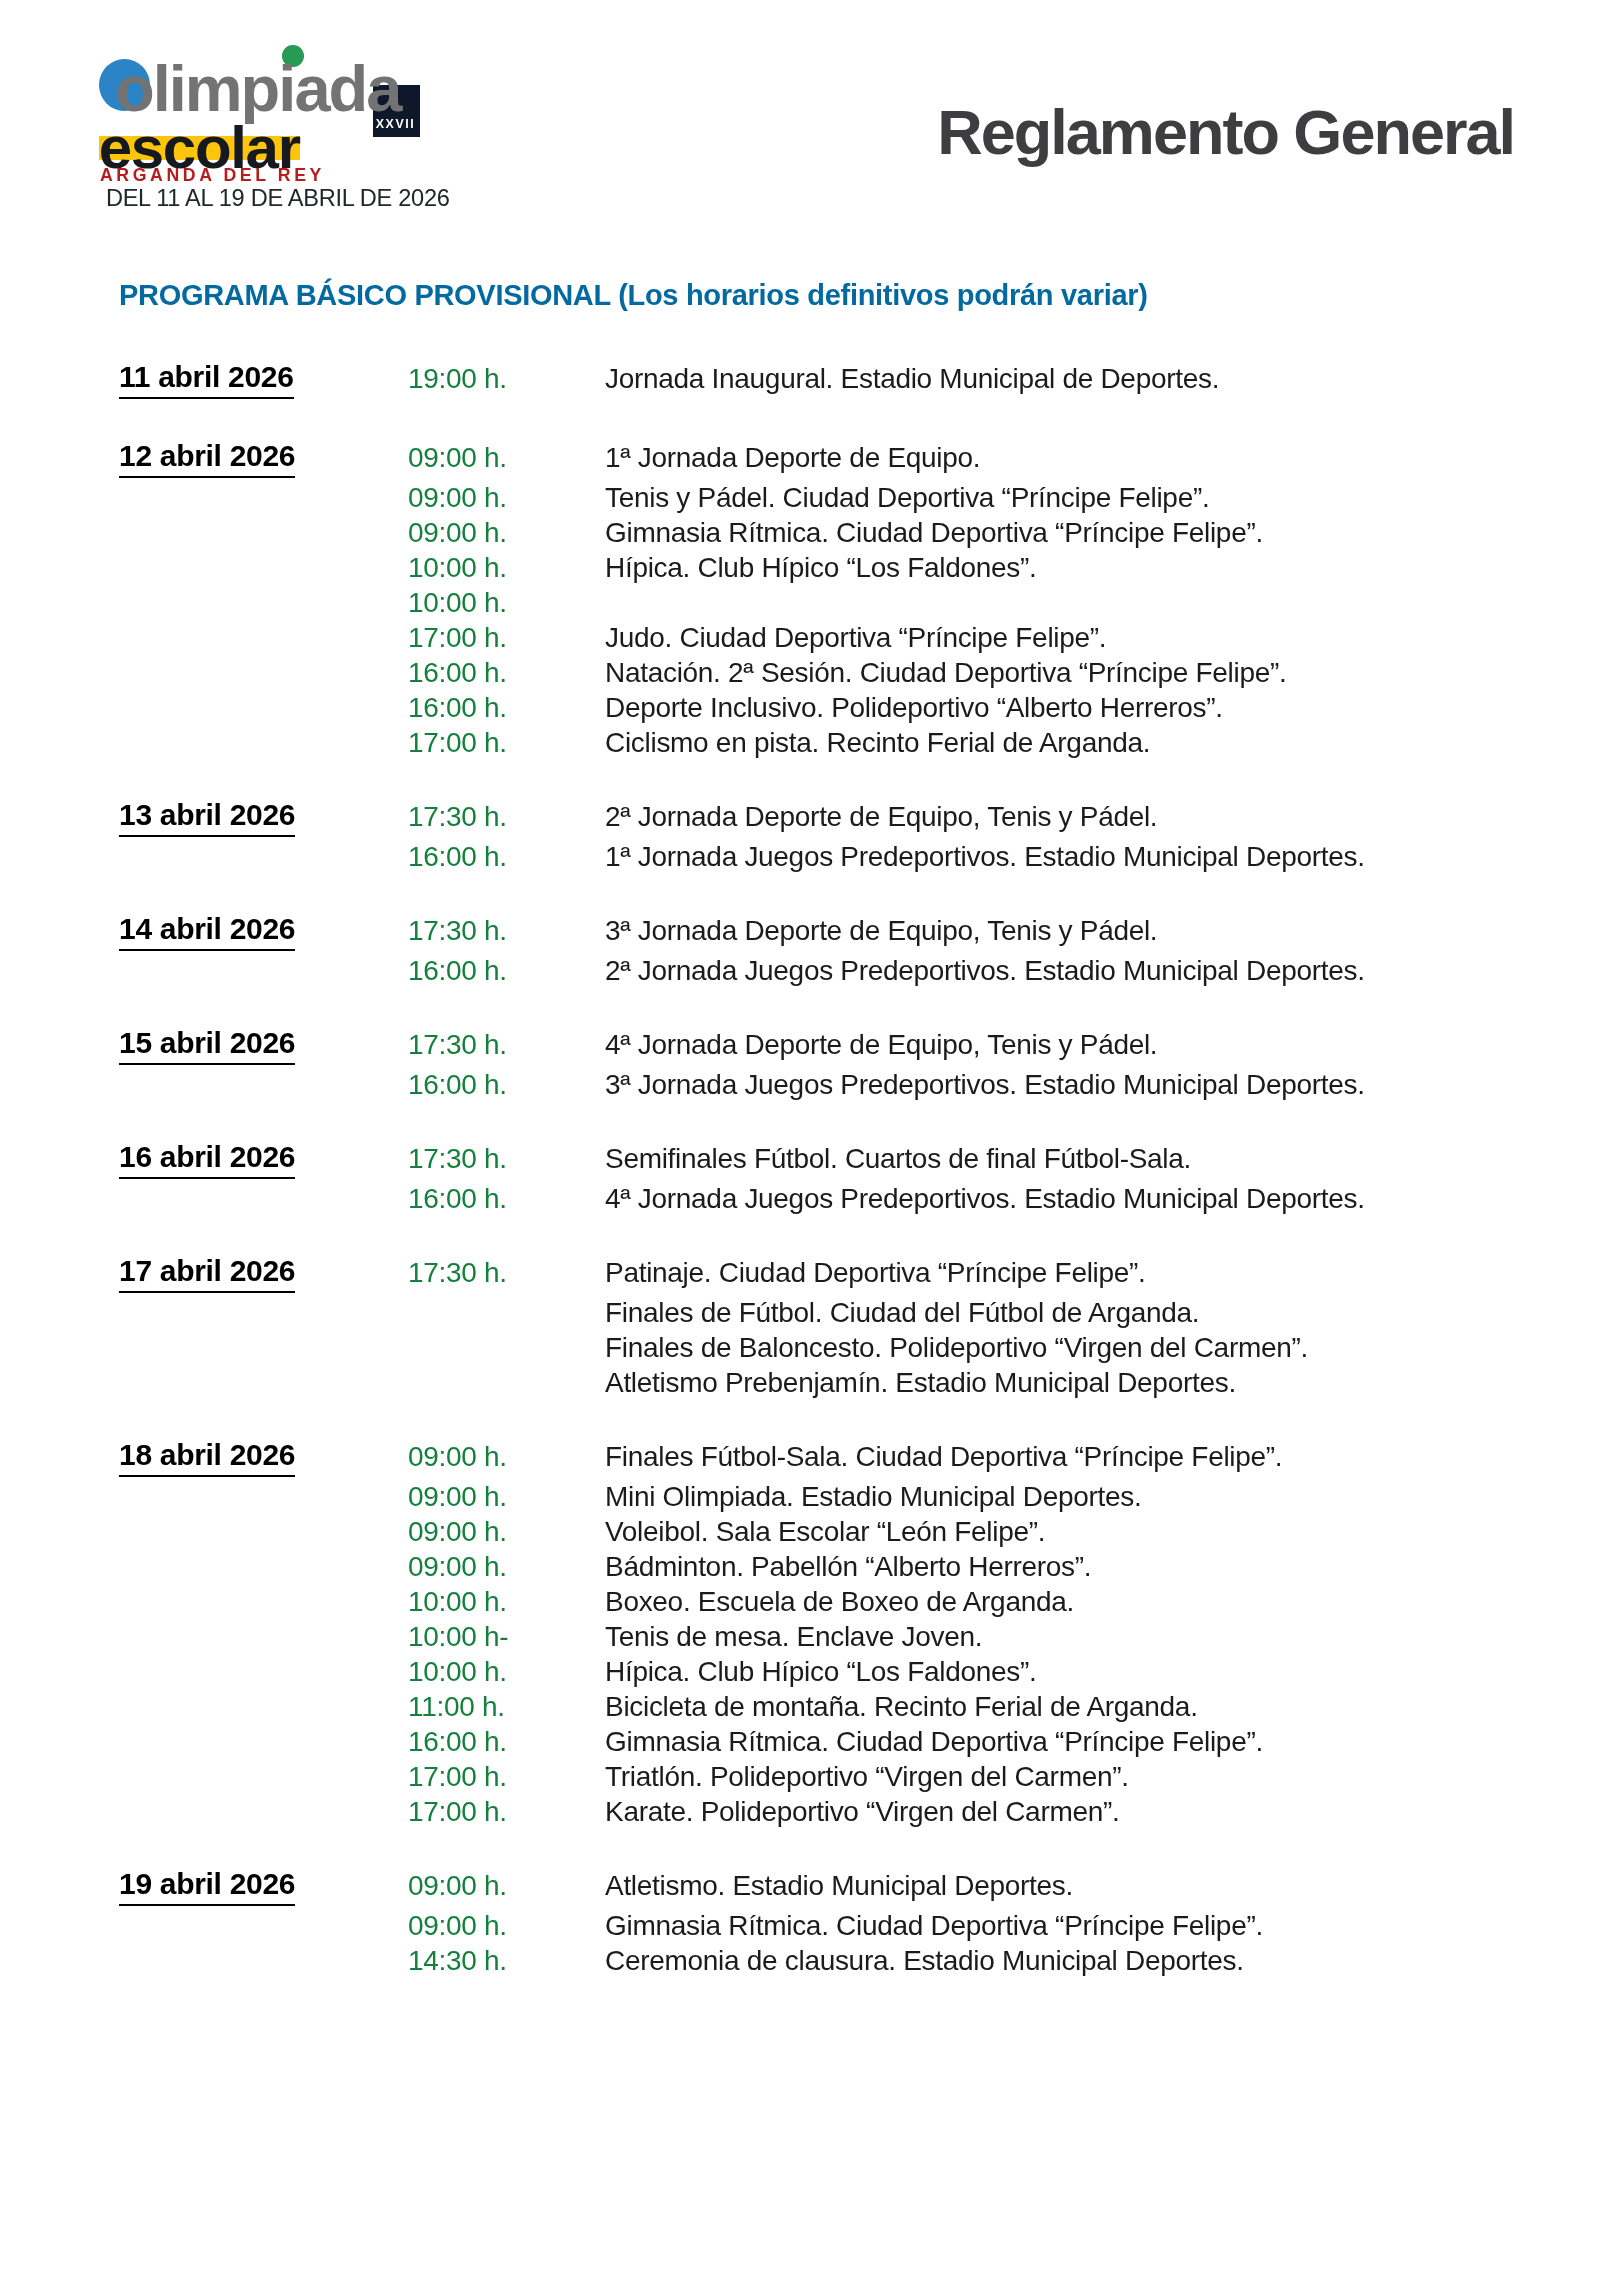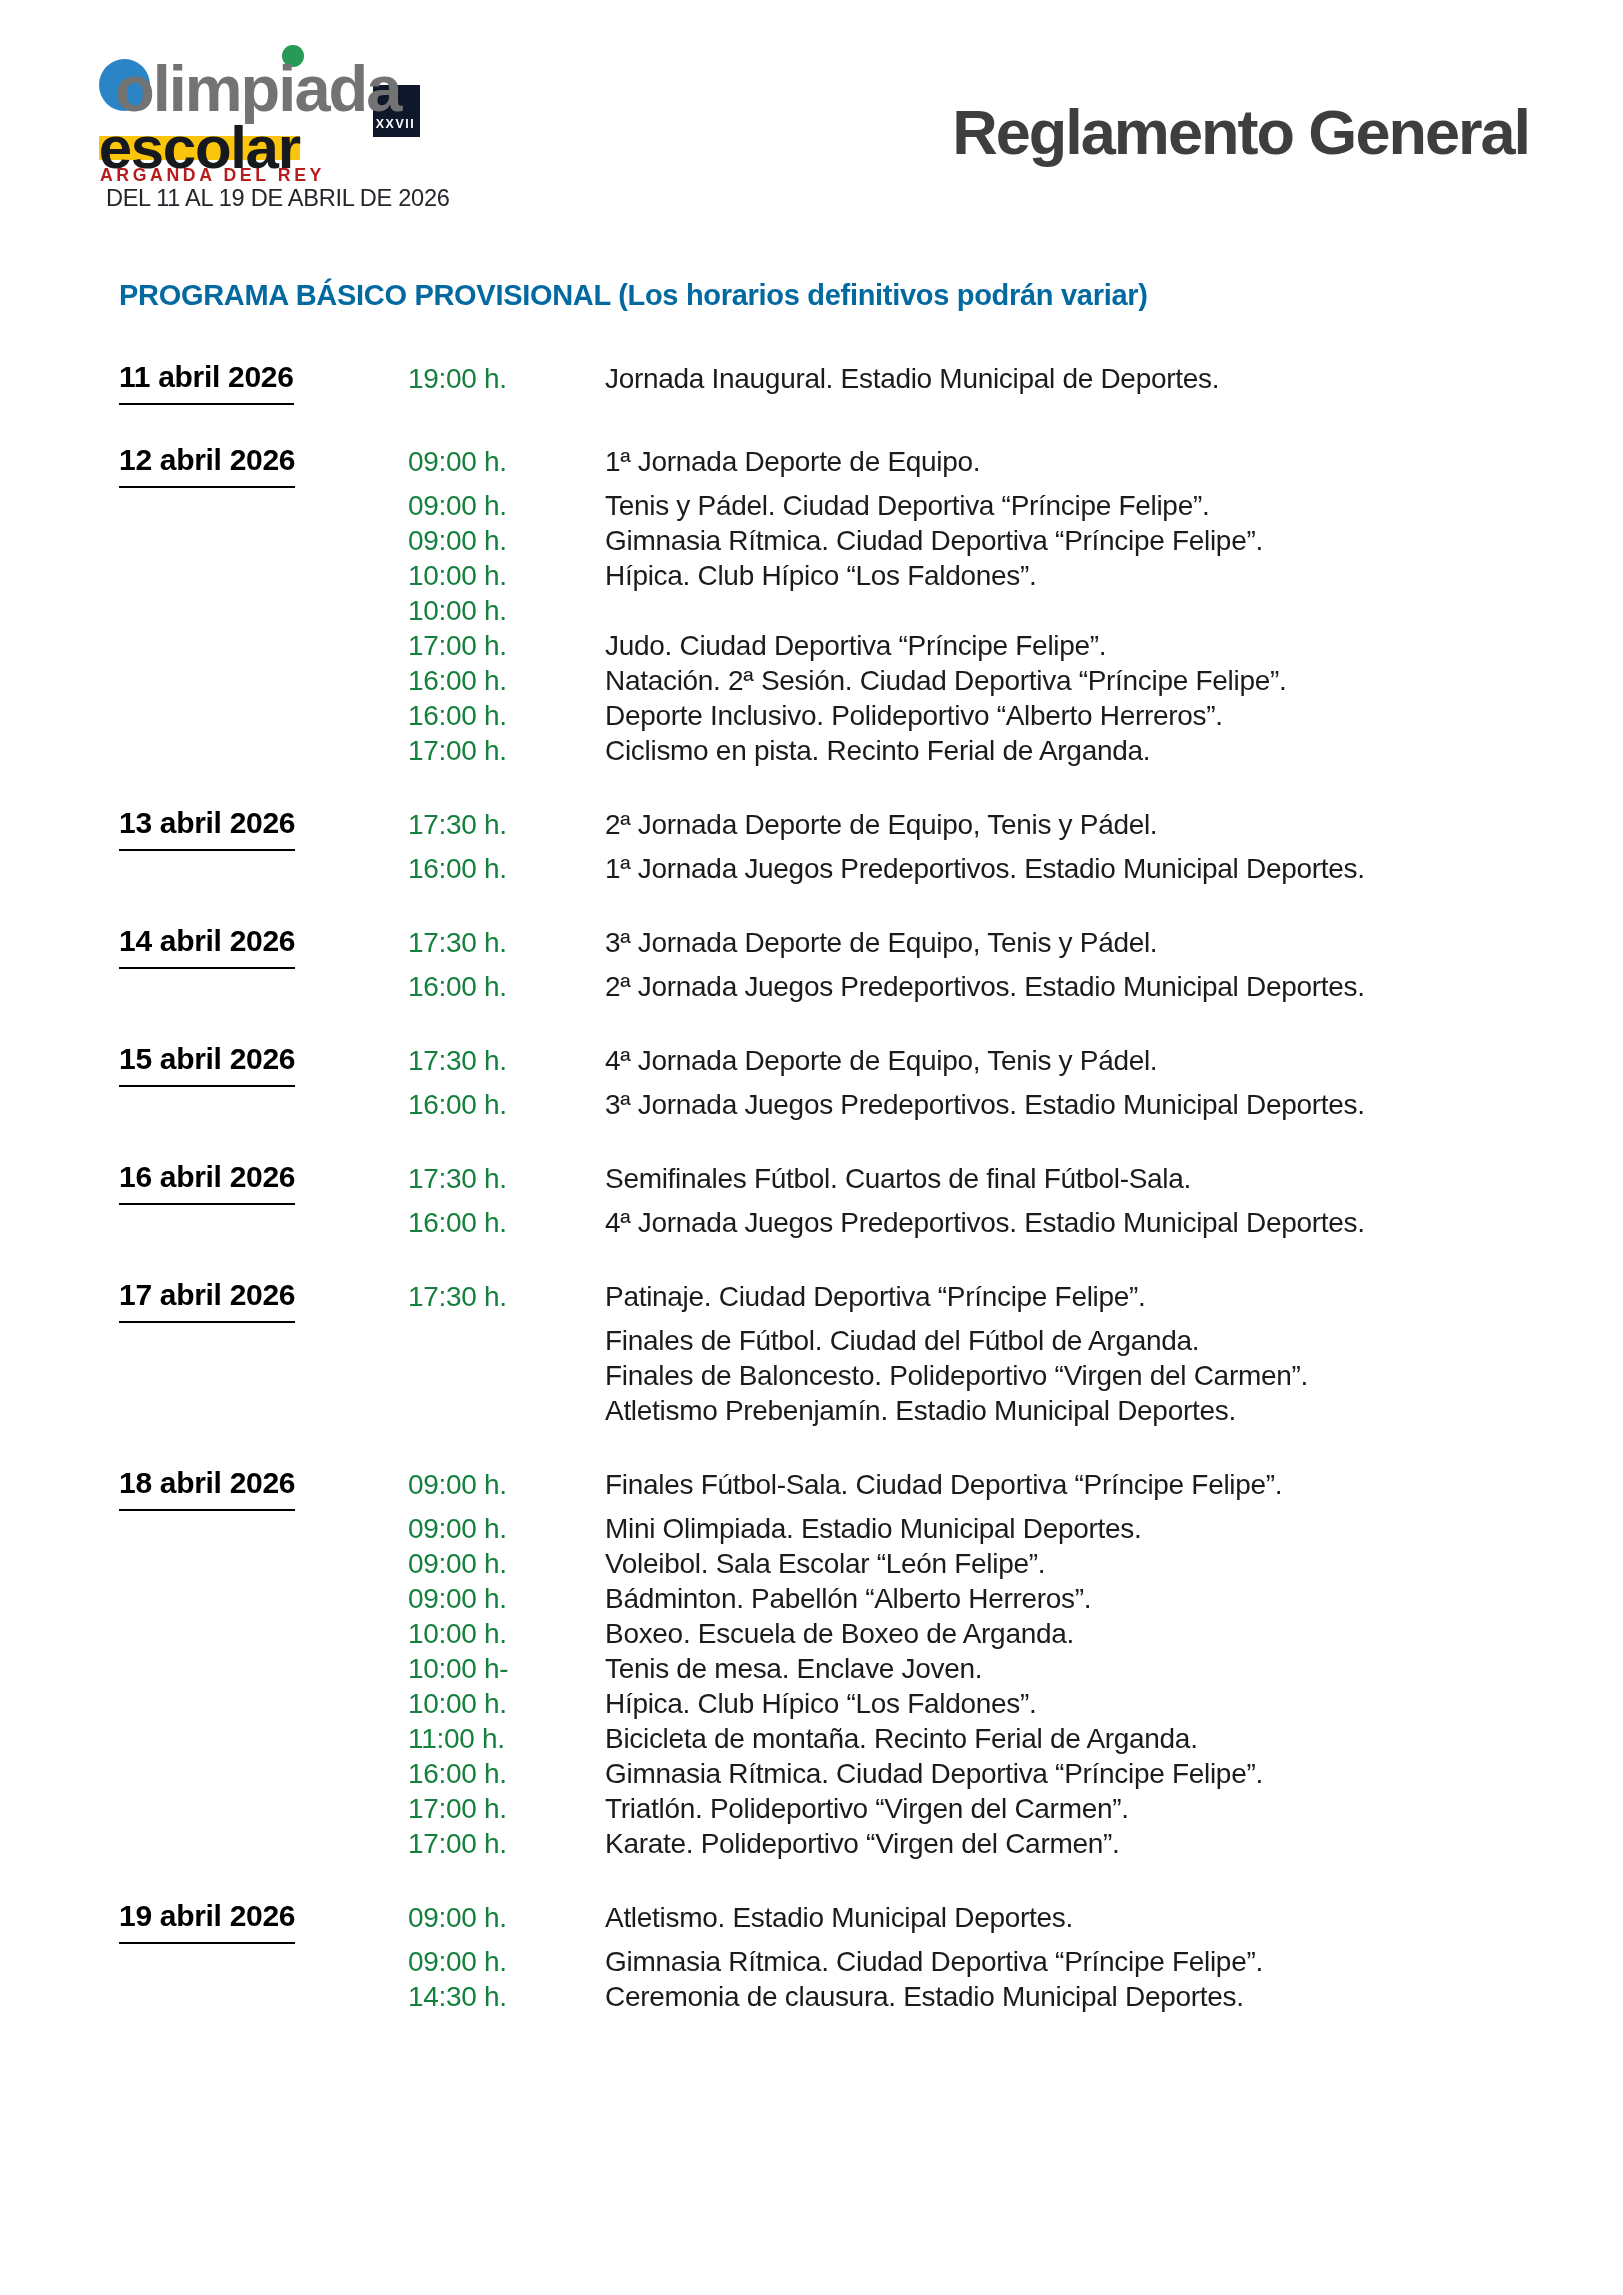--- a/index.html
+++ b/index.html
@@ -95,21 +95,21 @@
     font-weight: 500;
     letter-spacing: -0.3px;
     color: #23272b;
     white-space: nowrap;
   }
 
   
   .page-title {
     position: absolute;
     top: 98px;
-    right: 94px;
+    right: 109px;
     font-size: 63px;
     line-height: 69px;
     font-weight: bold;
     letter-spacing: -2px;
     color: #3e3e40;
     white-space: nowrap;
   }
 
   
   .content {
@@ -137,21 +137,21 @@
     grid-row: 1;
     line-height: 35px;
   }
   .day-date-label {
     display: inline-block;
     font-size: 30px;
     font-weight: bold;
     letter-spacing: -0.3px;
     color: #000000;
     border-bottom: 2.6px solid #000000;
-    padding-bottom: 11px;
+    padding-bottom: 5px;
     line-height: 31px;
   }
   .event-time {
     grid-column: 2;
     font-size: 28px;
     line-height: 35px;
     letter-spacing: -0.3px;
     color: #15803d;
     white-space: nowrap;
   }

